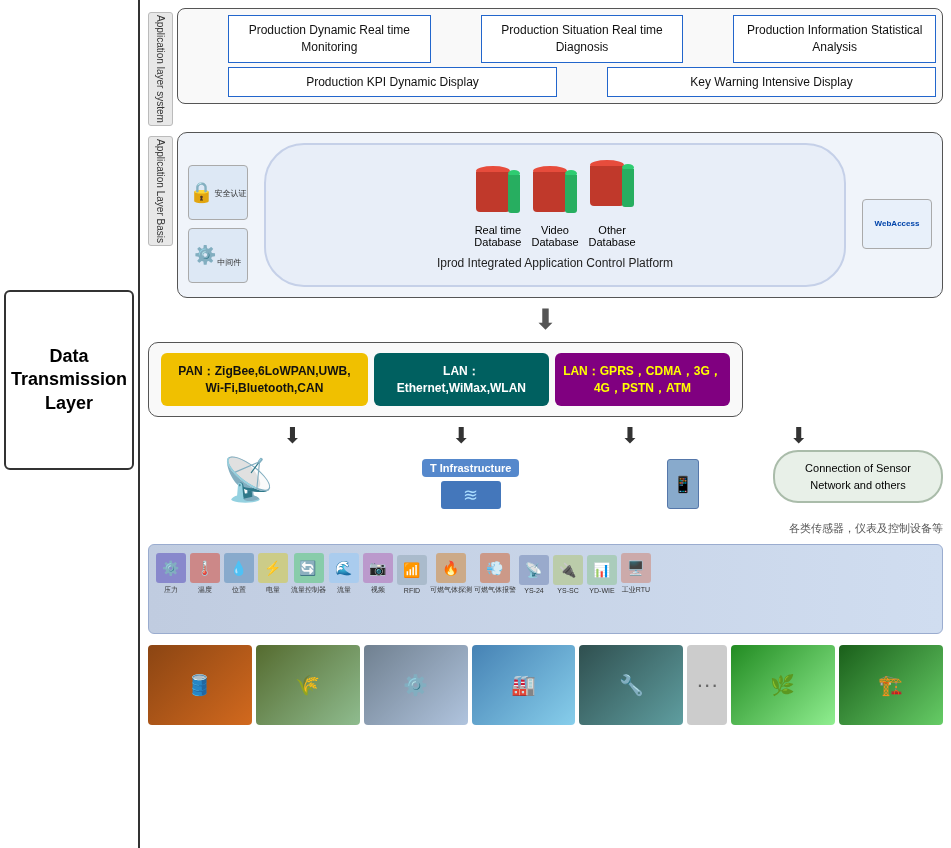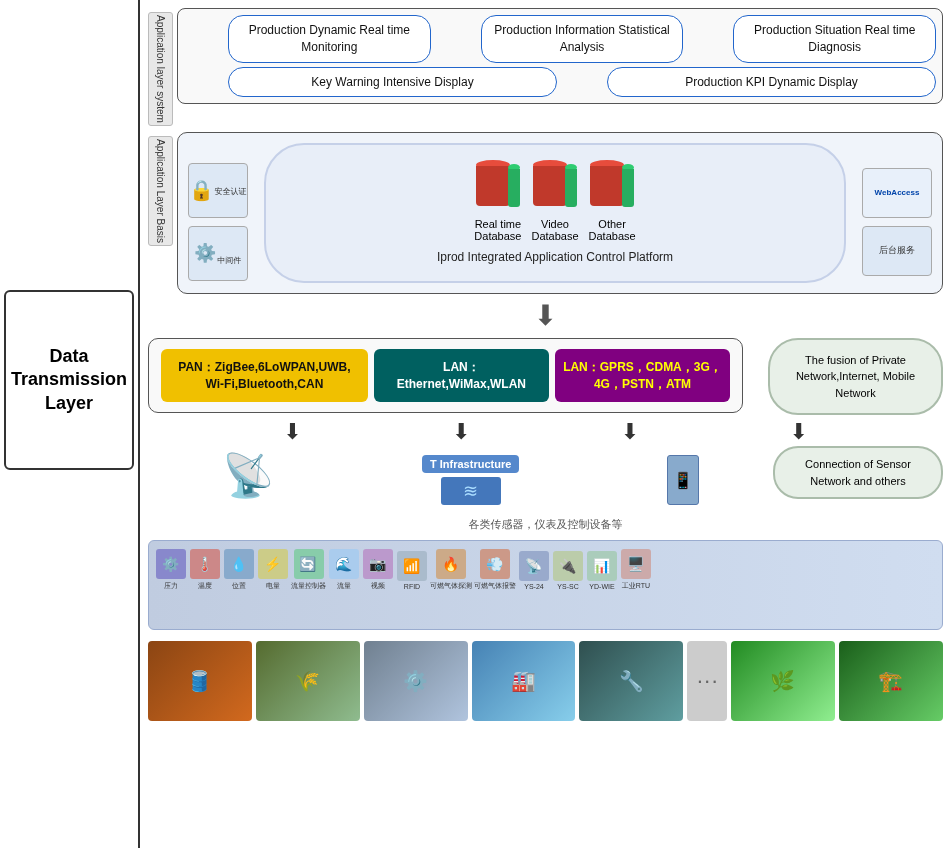--- a/index.html
+++ b/index.html
@@ -78,21 +78,21 @@
     }
 
     .button-row {
       display: flex;
       gap: 6px;
     }
 
     .app-btn {
       flex: 1;
       border: 1.5px solid #555;
-      border-radius: 15px;
+      border-radius: 0;
       padding: 6px 8px;
       text-align: center;
       font-size: 12px;
       background: #fff;
       line-height: 1.4;
       margin-left: 44px;
     }
 
     .app-btn.blue-border {
       border-color: #2266cc;
@@ -406,26 +406,26 @@
 
   </div>
 
   <div class="right-content">
 
     <div style="display:flex; flex-direction:row; align-items:flex-start; gap:4px;">
       <div class="sublabel">Application layer system</div>
       <div class="top-buttons" style="flex:1;">
         <div class="button-row">
           <div class="app-btn blue-border">Production Dynamic Real time Monitoring</div>
+          <div class="app-btn blue-border">Production Situation Real time Diagnosis</div>
           <div class="app-btn blue-border">Production Information Statistical Analysis</div>
-          <div class="app-btn blue-border">Production Situation Real time Diagnosis</div>
         </div>
         <div class="button-row">
+          <div class="app-btn blue-border">Production KPI Dynamic Display</div>
           <div class="app-btn blue-border">Key Warning Intensive Display</div>
-          <div class="app-btn blue-border">Production KPI Dynamic Display</div>
         </div>
       </div>
     </div>
 
     <div style="display:flex; flex-direction:row; align-items:flex-start; gap:4px;">
       <div class="sublabel">Application Layer Basis</div>
       <div class="app-basis-panel" style="flex:1; min-height:160px;">
 
         <div class="left-icons">
           <div class="icon-box">
@@ -473,48 +473,44 @@
               <div class="cyl-stack" style="width:44px; height:56px; position:relative;">
                 <div style="position:absolute; left:0; top:0; width:34px; height:48px;">
                   <div style="width:34px; height:10px; background:#e74c3c; border-radius:50%; position:absolute; top:0;"></div>
                   <div style="width:34px; height:40px; background:#c0392b; border-radius:0 0 4px 4px; position:absolute; top:6px;"></div>
                 </div>
                 <div style="position:absolute; right:0; top:4px; width:12px; height:44px;">
                   <div style="width:12px; height:7px; background:#2ecc71; border-radius:50%; position:absolute; top:0;"></div>
                   <div style="width:12px; height:38px; background:#27ae60; border-radius:0 0 3px 3px; position:absolute; top:5px;"></div>
                 </div>
               </div>
-              <div style="font-size:11px; text-align:center; margin-top:2px;">Other<br>Database</div>
+              <div style="font-size:11px; text-align:center; margin-top:8px;">Other<br>Database</div>
             </div>
           </div>
 
           <div style="font-size:12px; margin-top:8px; text-align:center; color:#222;">Iprod Integrated Application Control Platform</div>
         </div>
 
         <div class="right-icons">
           <div class="icon-box" style="width:70px; height:50px; background:#e8f0fa; font-size:9px;">
             <div style="font-size:8px; color:#0044aa; font-weight:bold;">WebAccess</div>
-          </div>
-          <div class="icon-box" style="width:70px; height:50px; background:#dde8f5;">
-            <div style="font-size:9px; color:#333;">后台服务</div>
           </div>
         </div>
       </div>
     </div>
 
     <div class="arrow-down">⬇</div>
 
     <div style="position:relative; padding-right: 200px;">
       <div class="transmission-panel">
         <div class="pan-box">PAN：ZigBee,6LoWPAN,UWB, Wi-Fi,Bluetooth,CAN</div>
         <div class="lan-box">LAN：Ethernet,WiMax,WLAN</div>
         <div class="lan2-box">LAN：GPRS，CDMA，3G，4G，PSTN，ATM</div>
       </div>
 
-      <div class="fusion-cloud" style="position:absolute; right:0; top:0; width:175px; font-size:11px; text-align:center; background:#e8f0e8; border:2px solid #aabcaa; border-radius:30px; padding:12px 10px; line-height:1.5;">The fusion of Private Network,Internet, Mobile Network</div>
     </div>
 
     <div class="trans-arrows" style="display:flex; flex-direction:row; justify-content:space-around; padding: 2px 60px; position:relative;">
       <div class="big-arrow">⬇</div>
       <div class="big-arrow">⬇</div>
       <div class="big-arrow">⬇</div>
       <div class="big-arrow">⬇</div>
     </div>
 
     <div class="infra-row" style="position:relative; padding-right:180px;">
@@ -532,21 +528,21 @@
 
       <div class="infra-item">
         <div class="device-rect">
           <span style="font-size:16px;">📱</span>
         </div>
       </div>
 
       <div style="position:absolute; right:0; top:-5px; width:170px; background:#e8f0e8; border:2px solid #aabcaa; border-radius:25px; padding:8px 10px; font-size:11px; text-align:center; line-height:1.5;">Connection of Sensor Network and others</div>
     </div>
 
-    <div style="font-size:11px; color:#555; text-align:center; padding:2px 0;">各类传感器，仪表及控制设备等</div>
+    <div style="font-size:11px; color:#555; text-align:right; padding:2px 0;">各类传感器，仪表及控制设备等</div>
 
     <div class="sensing-label-strip">
       <div class="sensing-labels">
         <div class="s-item">
           <div class="s-icon" style="background:#8888cc;">⚙️</div>
           <div class="s-label">压力</div>
         </div>
         <div class="s-item">
           <div class="s-icon" style="background:#cc8888;">🌡️</div>
           <div class="s-label">温度</div>

